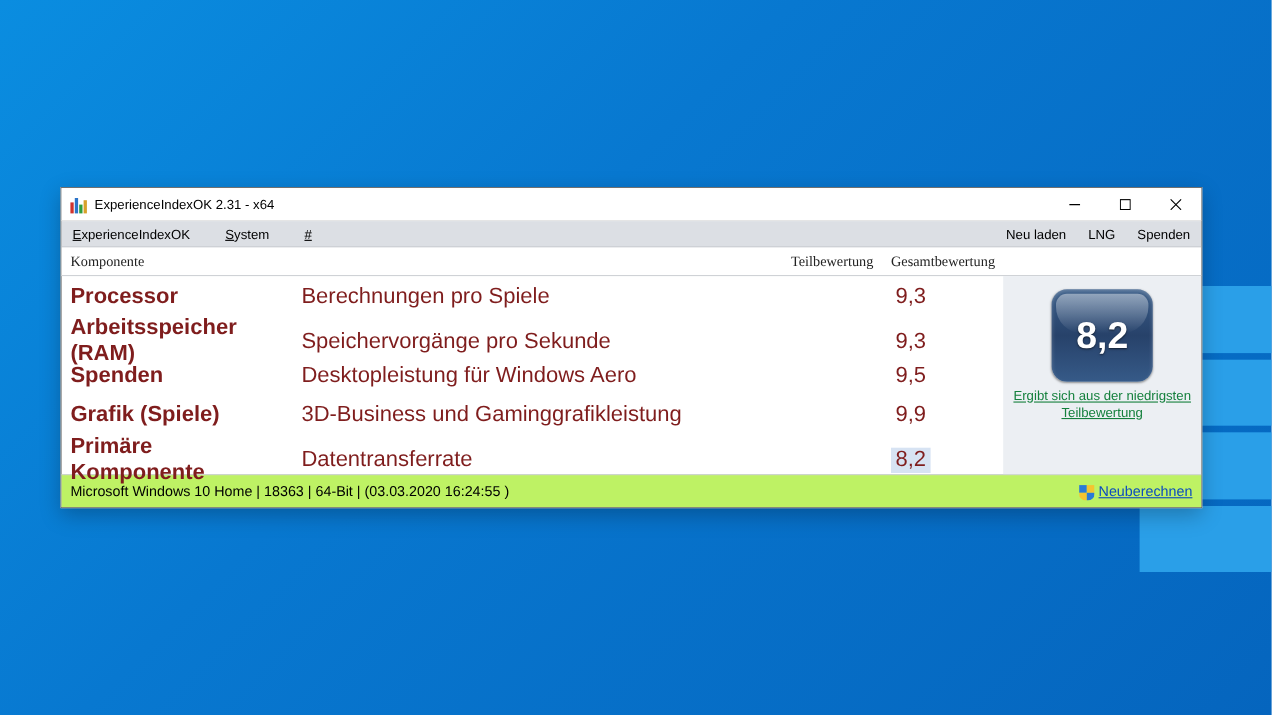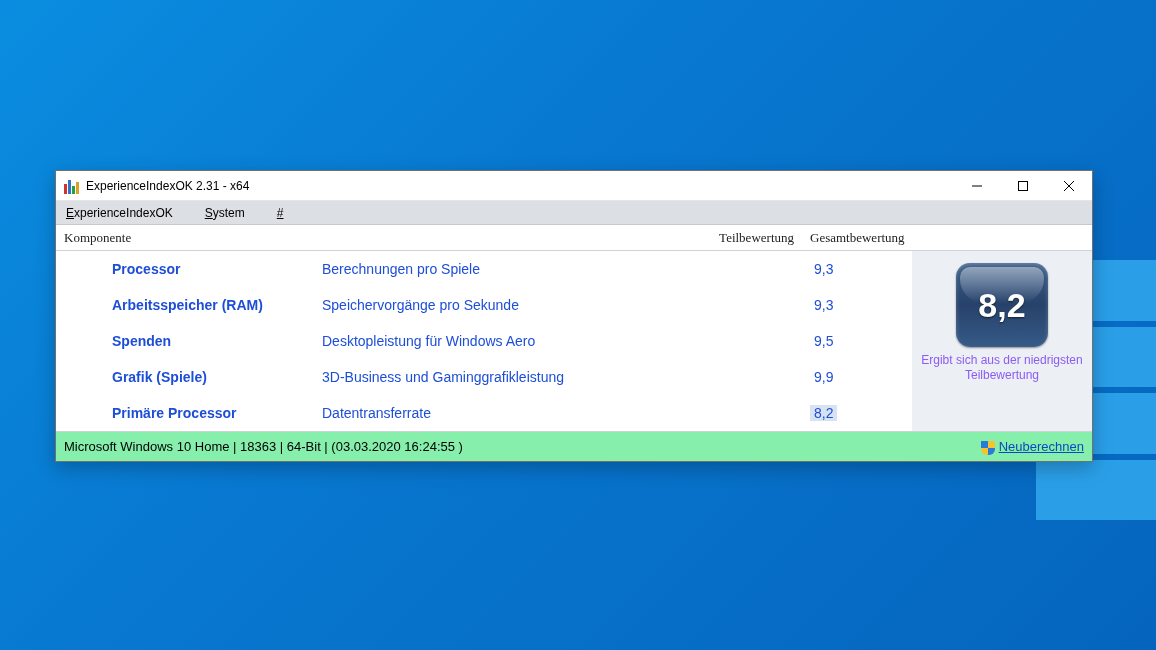--- a/index.html
+++ b/index.html
@@ -93,23 +93,22 @@
   .headers .h4 { text-align: center; }
 
   .body {
     display: grid;
     grid-template-columns: 1fr 180px;
   }
   .rows { }
   .row {
     grid-template-columns: 210px 1fr 110px;
     height: 36px;
-    font-size: 14px;
-    color: #1d4ed8;
-    margin-left: 48px;
+    font-size: 20px;
+    color: #7f1d1d;
   }
   .row > div { padding: 0 8px; }
   .row .c0 { font-weight: 700; }
   .row .c2 { }
   .row .c2 span { display: inline-block; padding: 0 4px; }
   .row .c2 .low { background: #d7e3f3; }
 
   .overall {
     display: flex;
     flex-direction: column;
@@ -137,33 +136,34 @@
     font-size: 34px;
     font-weight: 700;
     color: #fff;
     text-shadow: 0 1px 2px rgba(0,0,0,0.6);
     z-index: 1;
   }
   .overall-note {
     margin-top: 6px;
     font-size: 12px;
     text-align: center;
-    color: #8b5cf6;
+    color: #15803d;
     line-height: 1.25;
+    text-decoration: underline;
   }
 
   .footer {
     display: flex;
     align-items: center;
     height: 30px;
     padding: 0 8px;
     border-top: 1px solid #cfd2d6;
     font-size: 13px;
     color: #000;
-    background: #86efac;
+    background: #bef264;
   }
   .footer .sysinfo { flex: 1; }
   .footer .recalc {
     display: flex; align-items: center; gap: 4px;
     color: #0b4bc0; text-decoration: underline;
     cursor: pointer;
   }
   .shield {
     width: 14px; height: 14px;
     display: inline-grid;
@@ -214,20 +214,25 @@
         </svg>
     </div>
   </div>
 
   <div class="menubar">
     <div class="menu-left" id="menu-left">
         <span class="menuitem"><u>E</u>xperienceIndexOK</span>
         <span class="menuitem"><u>S</u>ystem</span>
         <span class="menuitem"><u>#</u></span>
       </div>
+    <div class="menu-right" id="menu-right">
+        <span class="menuitem">Neu laden</span>
+        <span class="menuitem">LNG</span>
+        <span class="menuitem">Spenden</span>
+      </div>
   </div>
 
   <div class="headers">
     <div class="h1">Komponente</div>
     <div class="h3">Teilbewertung</div>
     <div class="h4">Gesamtbewertung</div>
   </div>
 
   <div class="body">
     <div class="rows" id="rows">
@@ -245,21 +250,21 @@
           <div class="c0">Spenden</div>
           <div class="c1">Desktopleistung für Windows Aero</div>
           <div class="c2"><span>9,5</span></div>
         </div>
         <div class="row">
           <div class="c0">Grafik (Spiele)</div>
           <div class="c1">3D-Business und Gaminggrafikleistung</div>
           <div class="c2"><span>9,9</span></div>
         </div>
         <div class="row">
-          <div class="c0">Primäre Processor</div>
+          <div class="c0">Primäre Komponente</div>
           <div class="c1">Datentransferrate</div>
           <div class="c2"><span class="low">8,2</span></div>
         </div>
       </div>
 
     <div class="overall">
       <div class="badge">
         <span class="badge-num">8,2</span>
       </div>
       <div class="overall-note">Ergibt sich aus der niedrigsten Teilbewertung</div>

